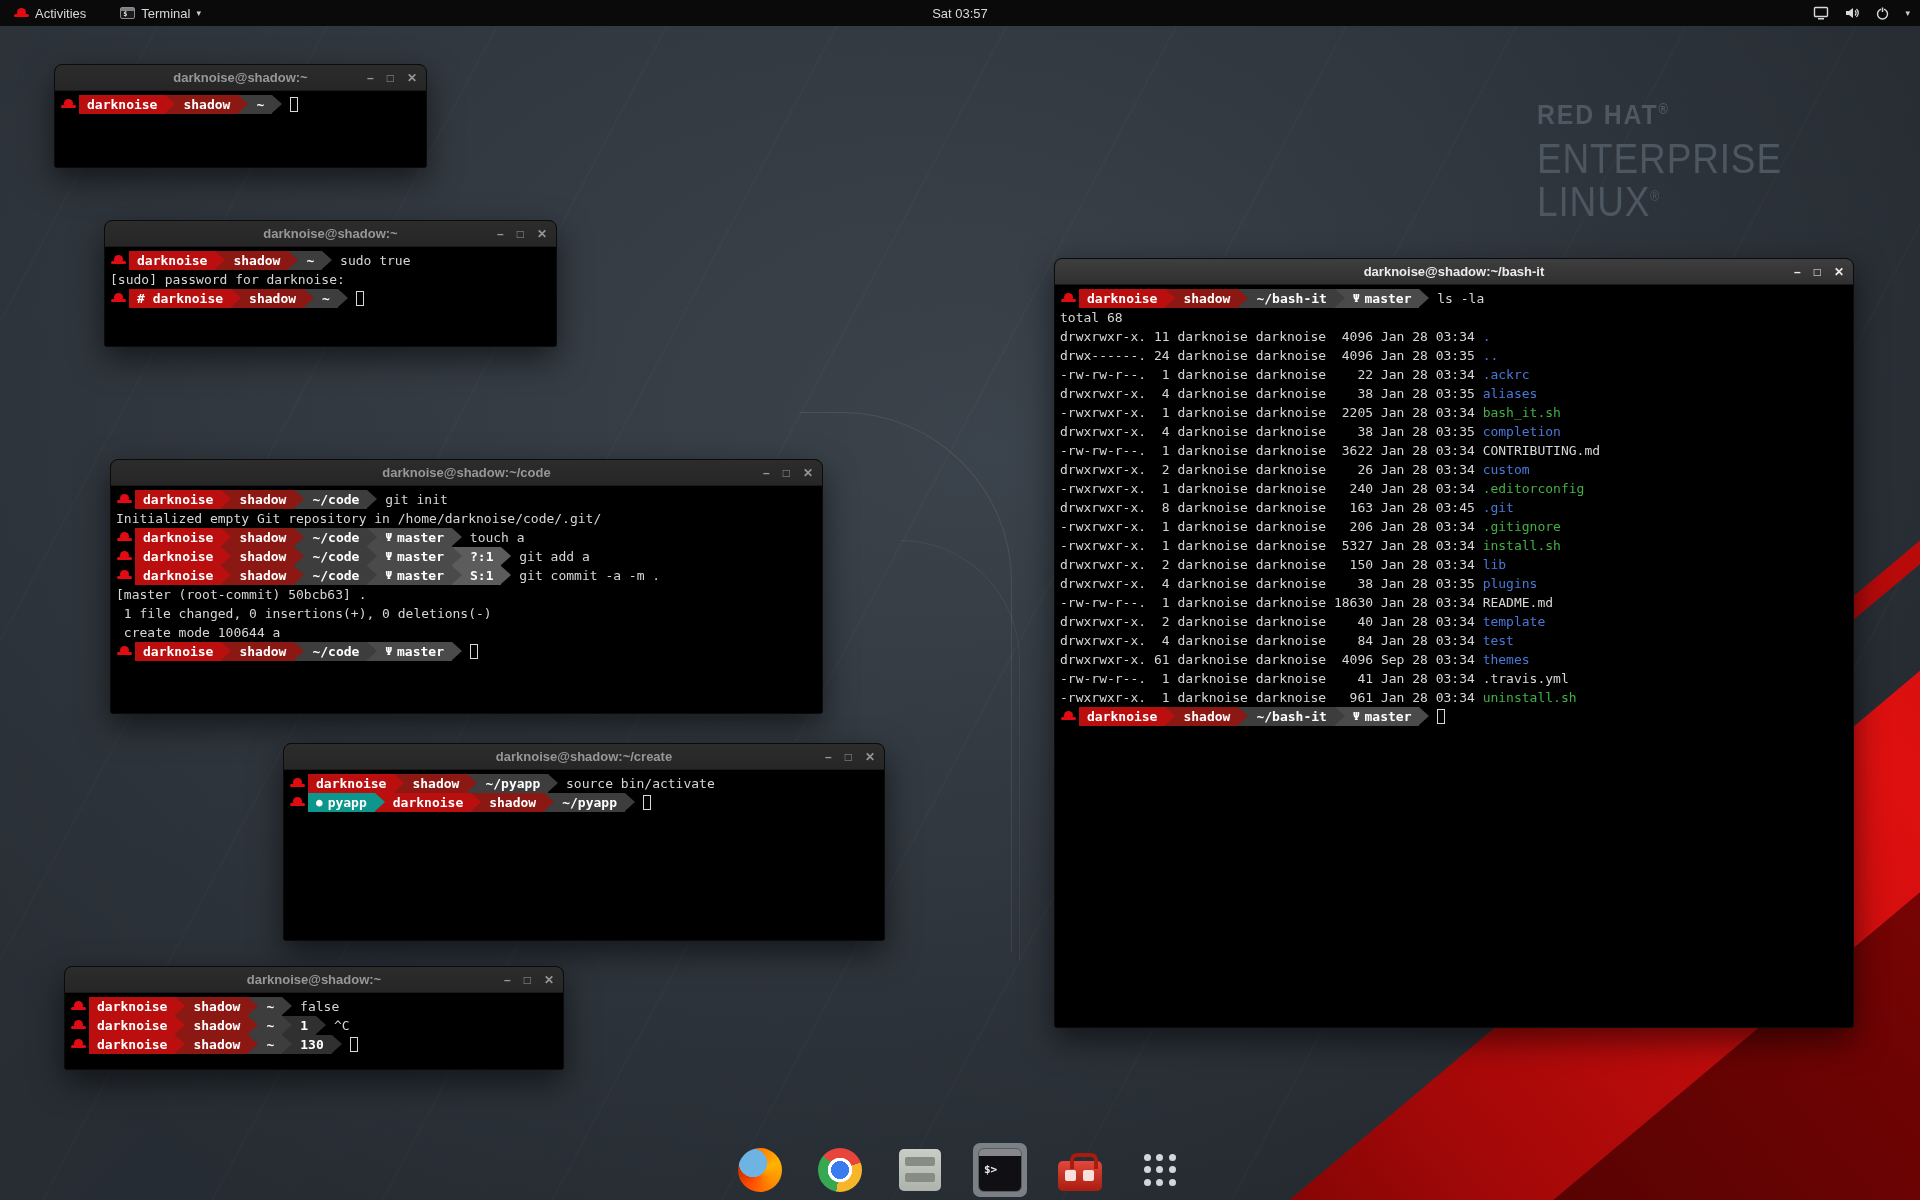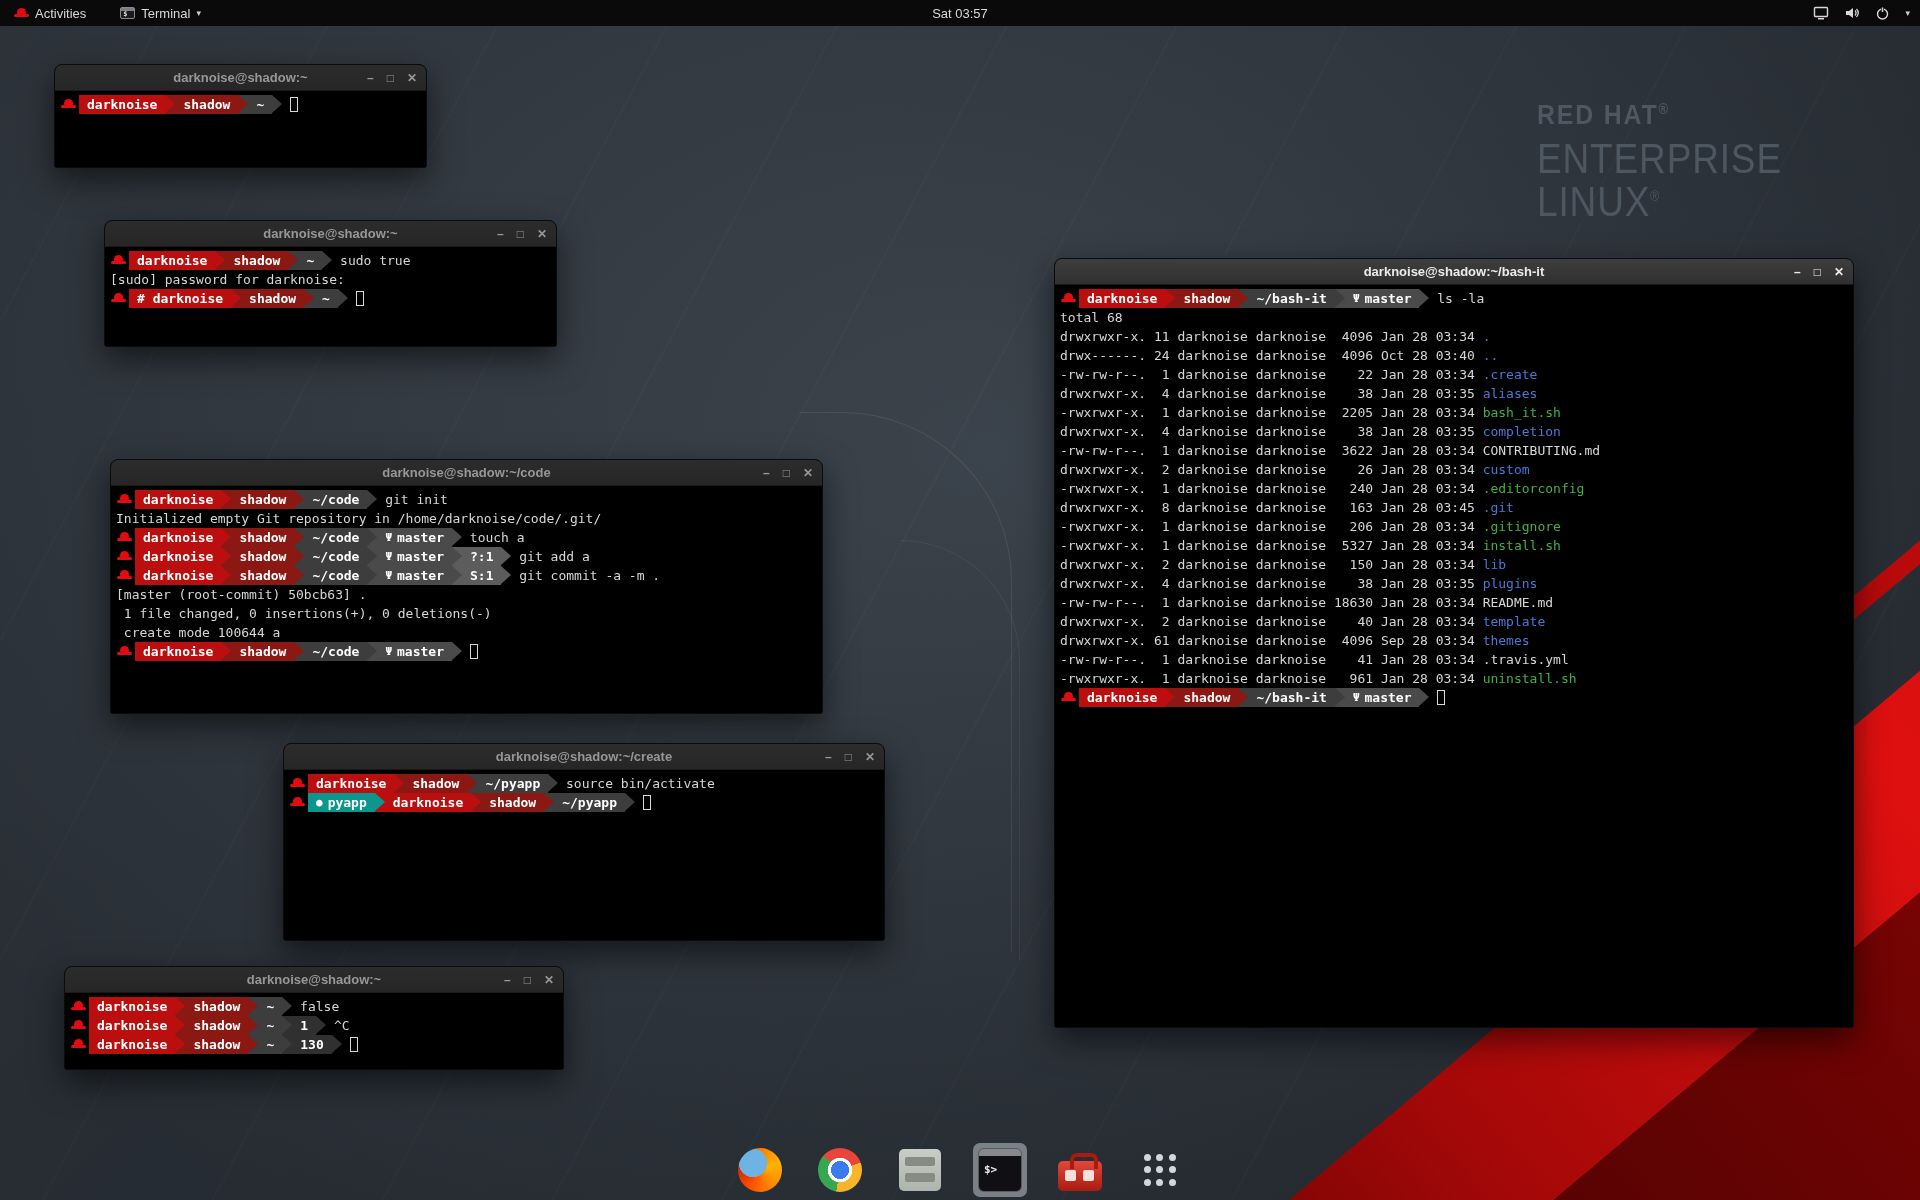--- a/index.html
+++ b/index.html
@@ -217,35 +217,36 @@
     <span class="win-controls">
       <span class="wbtn">–</span>
       <span class="wbtn">□</span>
       <span class="wbtn">✕</span>
     </span>
   </div>
   <div class="term-body">
       <div class="term-line"><span class="hat-icon hat-pad"></span><span class="pseg" style="background: rgb(187, 15, 15);">darknoise</span><span class="parrow" style="background: rgb(140, 24, 20);"><i style="border-left-color: rgb(187, 15, 15);"></i></span><span class="pseg" style="background: rgb(140, 24, 20);">shadow</span><span class="parrow" style="background: rgb(61, 61, 61);"><i style="border-left-color: rgb(140, 24, 20);"></i></span><span class="pseg" style="background: rgb(61, 61, 61);">~/bash-it</span><span class="parrow" style="background: rgb(74, 74, 74);"><i style="border-left-color: rgb(61, 61, 61);"></i></span><span class="pseg" style="background: rgb(74, 74, 74);"><span class="seg-ic">Ψ</span>master</span><span class="parrow"><i style="border-left-color: rgb(74, 74, 74);"></i></span><span class="cmd"> ls -la</span></div>
       <div class="term-line"><span class="out">total 68</span></div>
       <div class="term-line"><span class="out">drwxrwxr-x. 11 darknoise darknoise  4096 Jan 28 03:34 </span><span class="c-blue">.</span></div>
-      <div class="term-line"><span class="out">drwx------. 24 darknoise darknoise  4096 Oct 28 03:40 </span><span class="c-blue">..</span></div>
-      <div class="term-line"><span class="out">-rw-rw-r--.  1 darknoise darknoise    22 Jan 28 03:34 </span><span class="c-blue">.create</span></div>
+      <div class="term-line"><span class="out">drwx------. 24 darknoise darknoise  4096 Jan 28 03:35 </span><span class="c-blue">..</span></div>
+      <div class="term-line"><span class="out">-rw-rw-r--.  1 darknoise darknoise    22 Jan 28 03:34 </span><span class="c-blue">.ackrc</span></div>
       <div class="term-line"><span class="out">drwxrwxr-x.  4 darknoise darknoise    38 Jan 28 03:35 </span><span class="c-blue">aliases</span></div>
       <div class="term-line"><span class="out">-rwxrwxr-x.  1 darknoise darknoise  2205 Jan 28 03:34 </span><span class="c-green">bash_it.sh</span></div>
       <div class="term-line"><span class="out">drwxrwxr-x.  4 darknoise darknoise    38 Jan 28 03:35 </span><span class="c-blue">completion</span></div>
       <div class="term-line"><span class="out">-rw-rw-r--.  1 darknoise darknoise  3622 Jan 28 03:34 </span><span class="c-plain">CONTRIBUTING.md</span></div>
       <div class="term-line"><span class="out">drwxrwxr-x.  2 darknoise darknoise    26 Jan 28 03:34 </span><span class="c-blue">custom</span></div>
       <div class="term-line"><span class="out">-rwxrwxr-x.  1 darknoise darknoise   240 Jan 28 03:34 </span><span class="c-green">.editorconfig</span></div>
       <div class="term-line"><span class="out">drwxrwxr-x.  8 darknoise darknoise   163 Jan 28 03:45 </span><span class="c-blue">.git</span></div>
       <div class="term-line"><span class="out">-rwxrwxr-x.  1 darknoise darknoise   206 Jan 28 03:34 </span><span class="c-green">.gitignore</span></div>
       <div class="term-line"><span class="out">-rwxrwxr-x.  1 darknoise darknoise  5327 Jan 28 03:34 </span><span class="c-green">install.sh</span></div>
       <div class="term-line"><span class="out">drwxrwxr-x.  2 darknoise darknoise   150 Jan 28 03:34 </span><span class="c-blue">lib</span></div>
       <div class="term-line"><span class="out">drwxrwxr-x.  4 darknoise darknoise    38 Jan 28 03:35 </span><span class="c-blue">plugins</span></div>
       <div class="term-line"><span class="out">-rw-rw-r--.  1 darknoise darknoise 18630 Jan 28 03:34 </span><span class="c-plain">README.md</span></div>
       <div class="term-line"><span class="out">drwxrwxr-x.  2 darknoise darknoise    40 Jan 28 03:34 </span><span class="c-blue">template</span></div>
+      <div class="term-line"><span class="out">drwxrwxr-x.  4 darknoise darknoise    84 Jan 28 03:34 </span><span class="c-blue">test</span></div>
       <div class="term-line"><span class="out">drwxrwxr-x. 61 darknoise darknoise  4096 Sep 28 03:34 </span><span class="c-blue">themes</span></div>
       <div class="term-line"><span class="out">-rw-rw-r--.  1 darknoise darknoise    41 Jan 28 03:34 </span><span class="c-plain">.travis.yml</span></div>
       <div class="term-line"><span class="out">-rwxrwxr-x.  1 darknoise darknoise   961 Jan 28 03:34 </span><span class="c-green">uninstall.sh</span></div>
       <div class="term-line"><span class="hat-icon hat-pad"></span><span class="pseg" style="background: rgb(187, 15, 15);">darknoise</span><span class="parrow" style="background: rgb(140, 24, 20);"><i style="border-left-color: rgb(187, 15, 15);"></i></span><span class="pseg" style="background: rgb(140, 24, 20);">shadow</span><span class="parrow" style="background: rgb(61, 61, 61);"><i style="border-left-color: rgb(140, 24, 20);"></i></span><span class="pseg" style="background: rgb(61, 61, 61);">~/bash-it</span><span class="parrow" style="background: rgb(74, 74, 74);"><i style="border-left-color: rgb(61, 61, 61);"></i></span><span class="pseg" style="background: rgb(74, 74, 74);"><span class="seg-ic">Ψ</span>master</span><span class="parrow"><i style="border-left-color: rgb(74, 74, 74);"></i></span><span class="cursor"></span></div>
     </div>
 </div>
 
 <div class="dock">
   <div class="dock-item">
       <div class="ico-firefox"></div>

